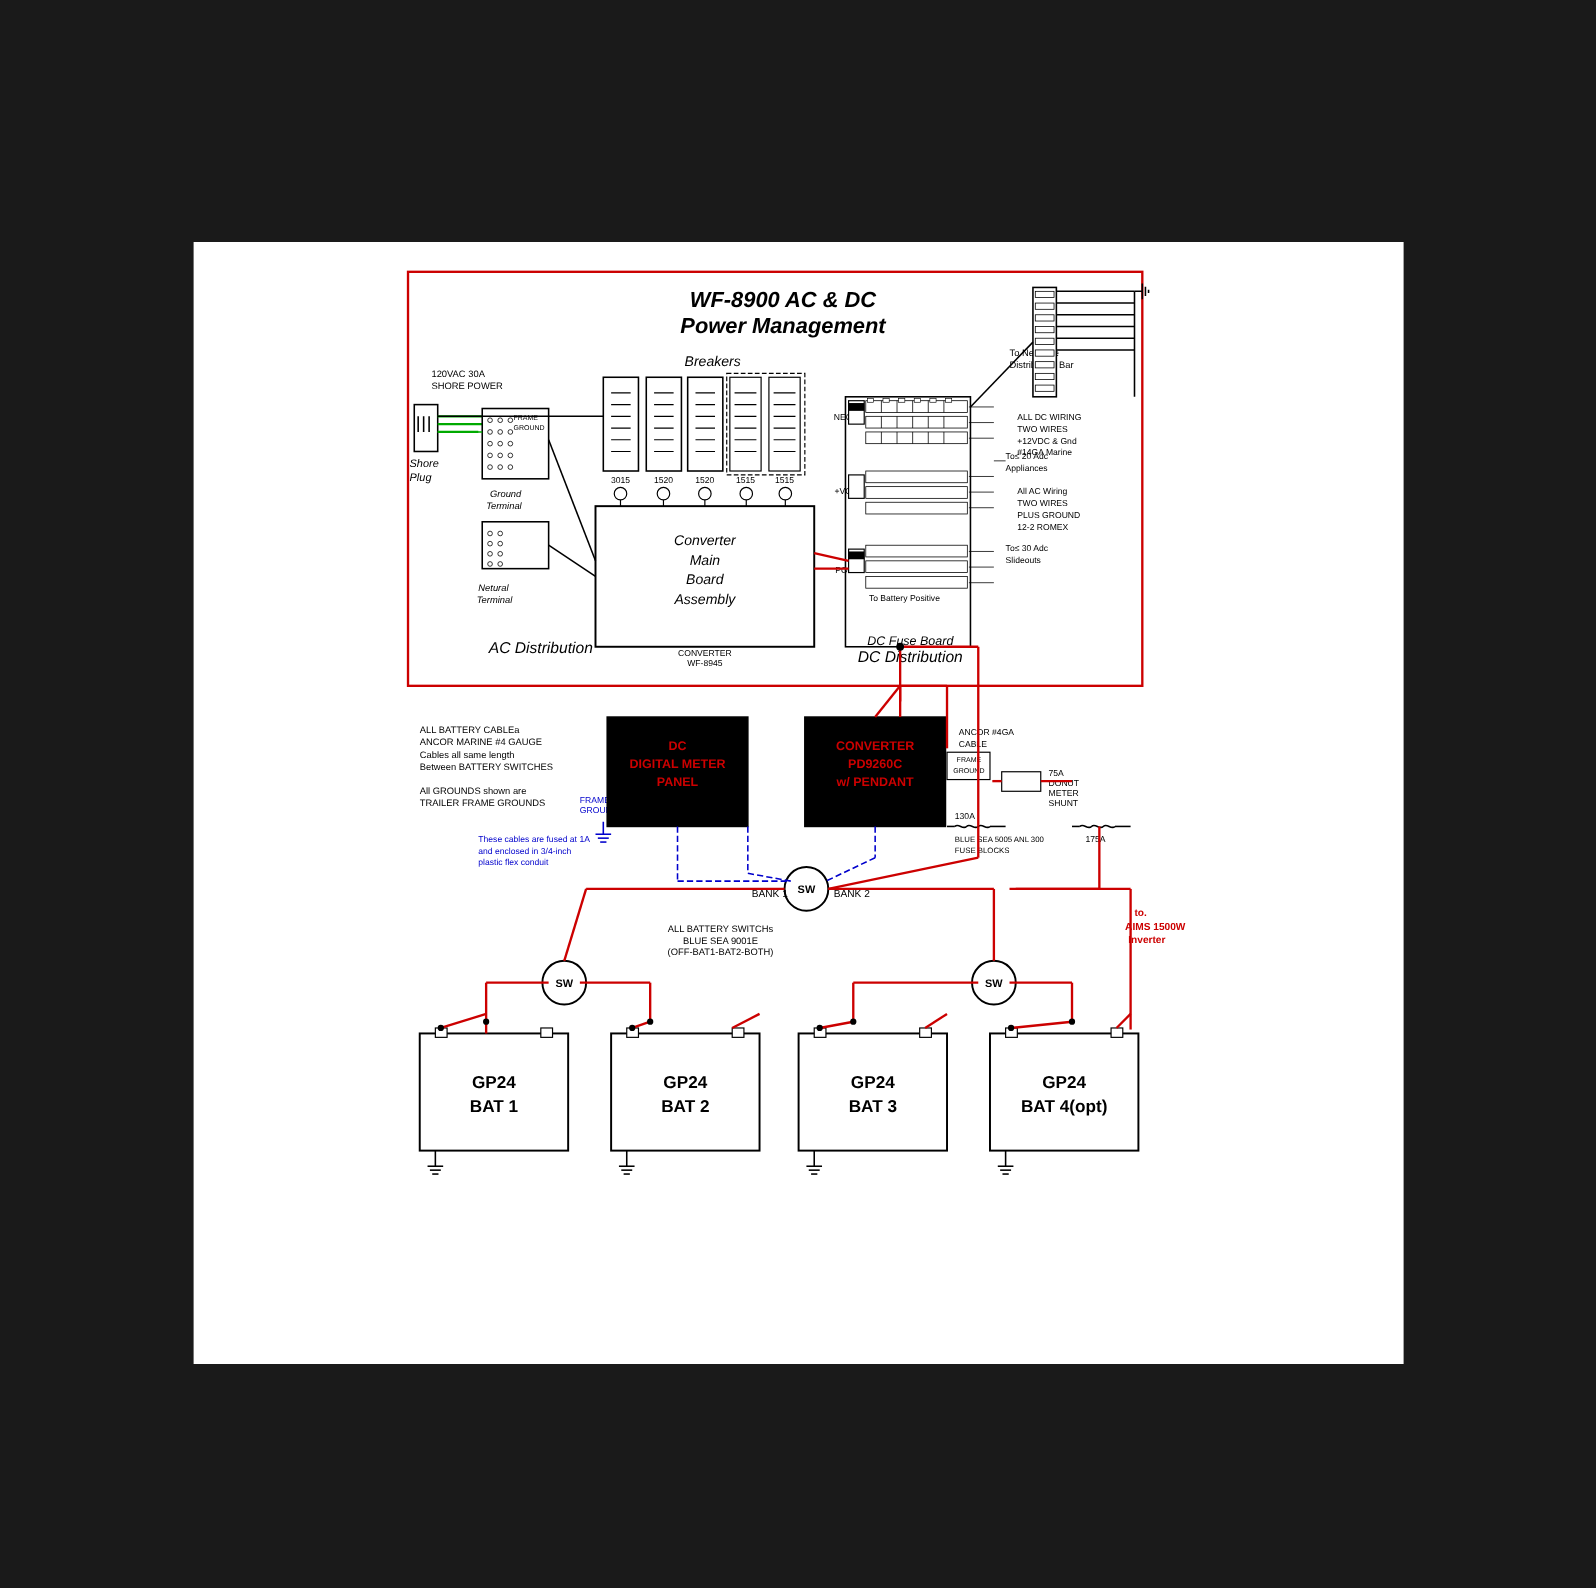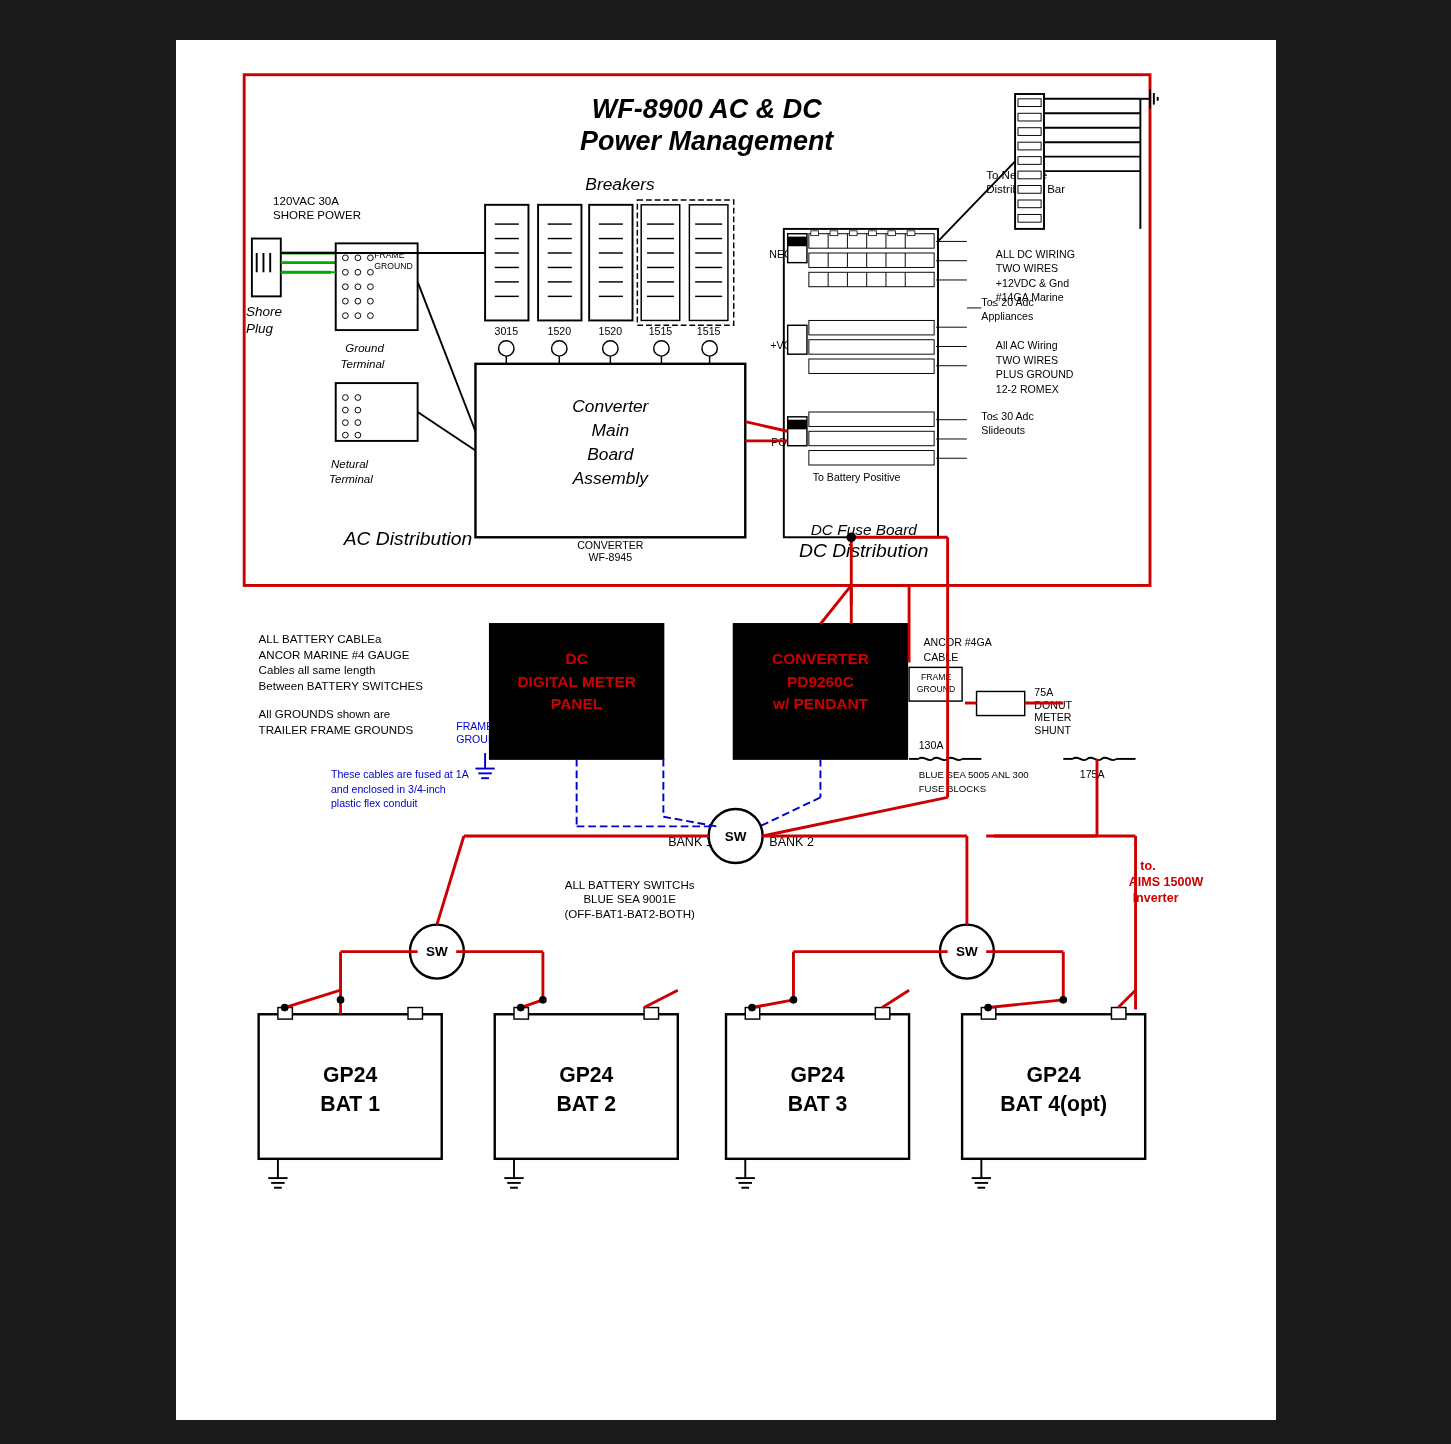--- a/index.html
+++ b/index.html
@@ -7,21 +7,21 @@
       background: #1a1a1a;
       display: flex;
       justify-content: center;
       align-items: center;
       min-height: 100vh;
       font-family: Arial, sans-serif;
     }
     .diagram-container {
       background: white;
       width: 1100px;
-      height: 1380px;
+      height: 1020px;
       position: relative;
       padding: 20px;
       margin-top: 16px;
     }
     svg {
       width: 100%;
       height: 100%;
     }
   </style>
 </head>

